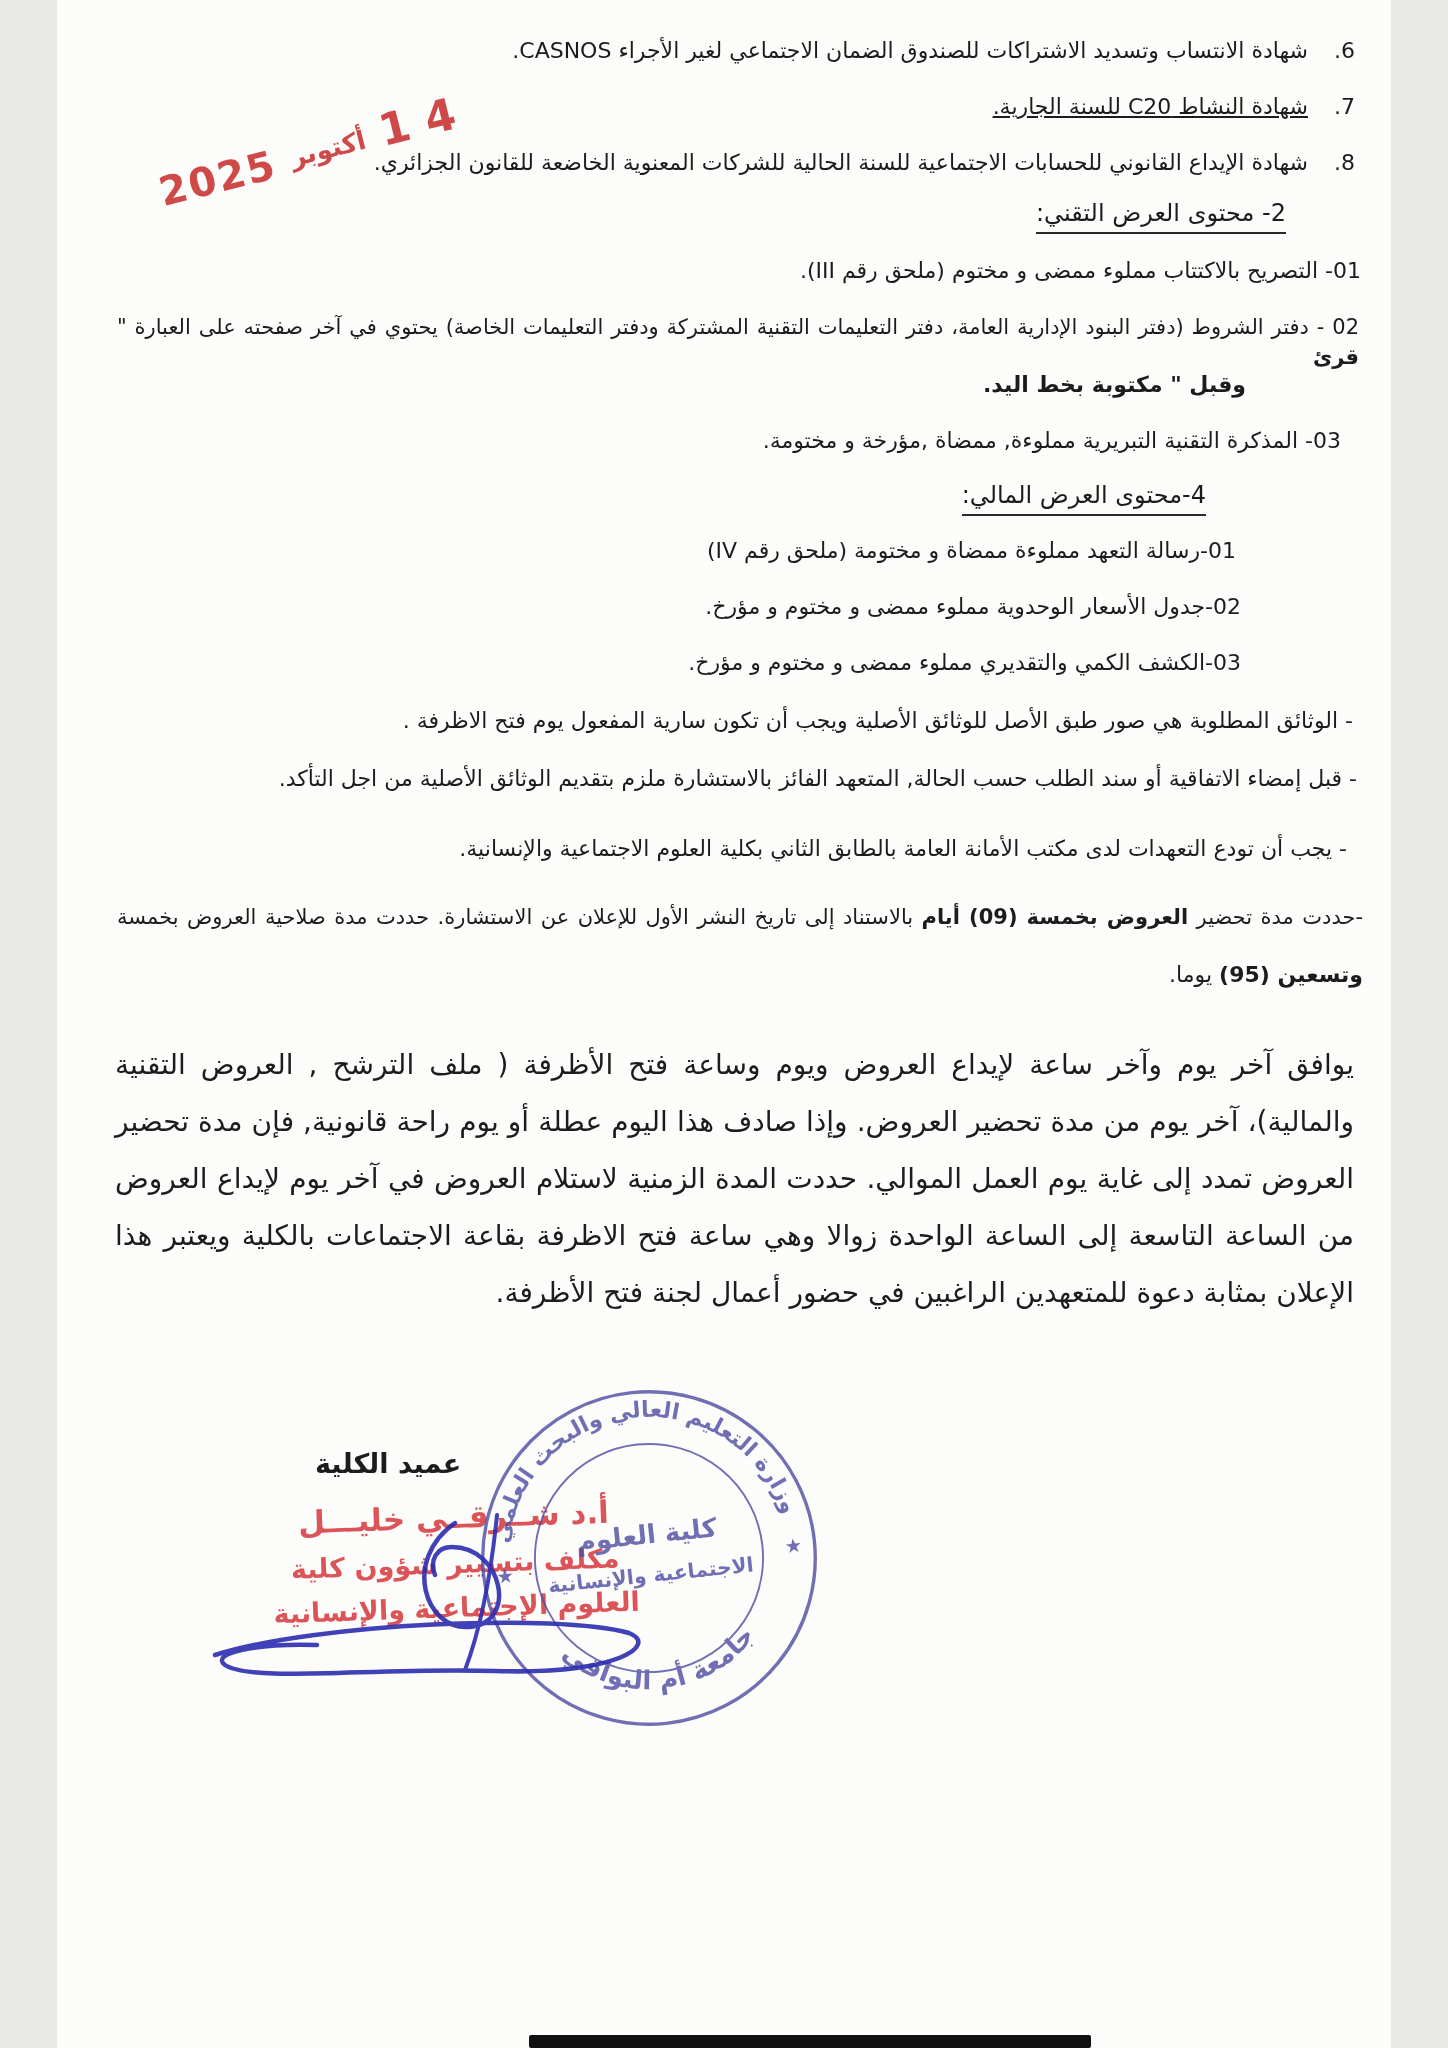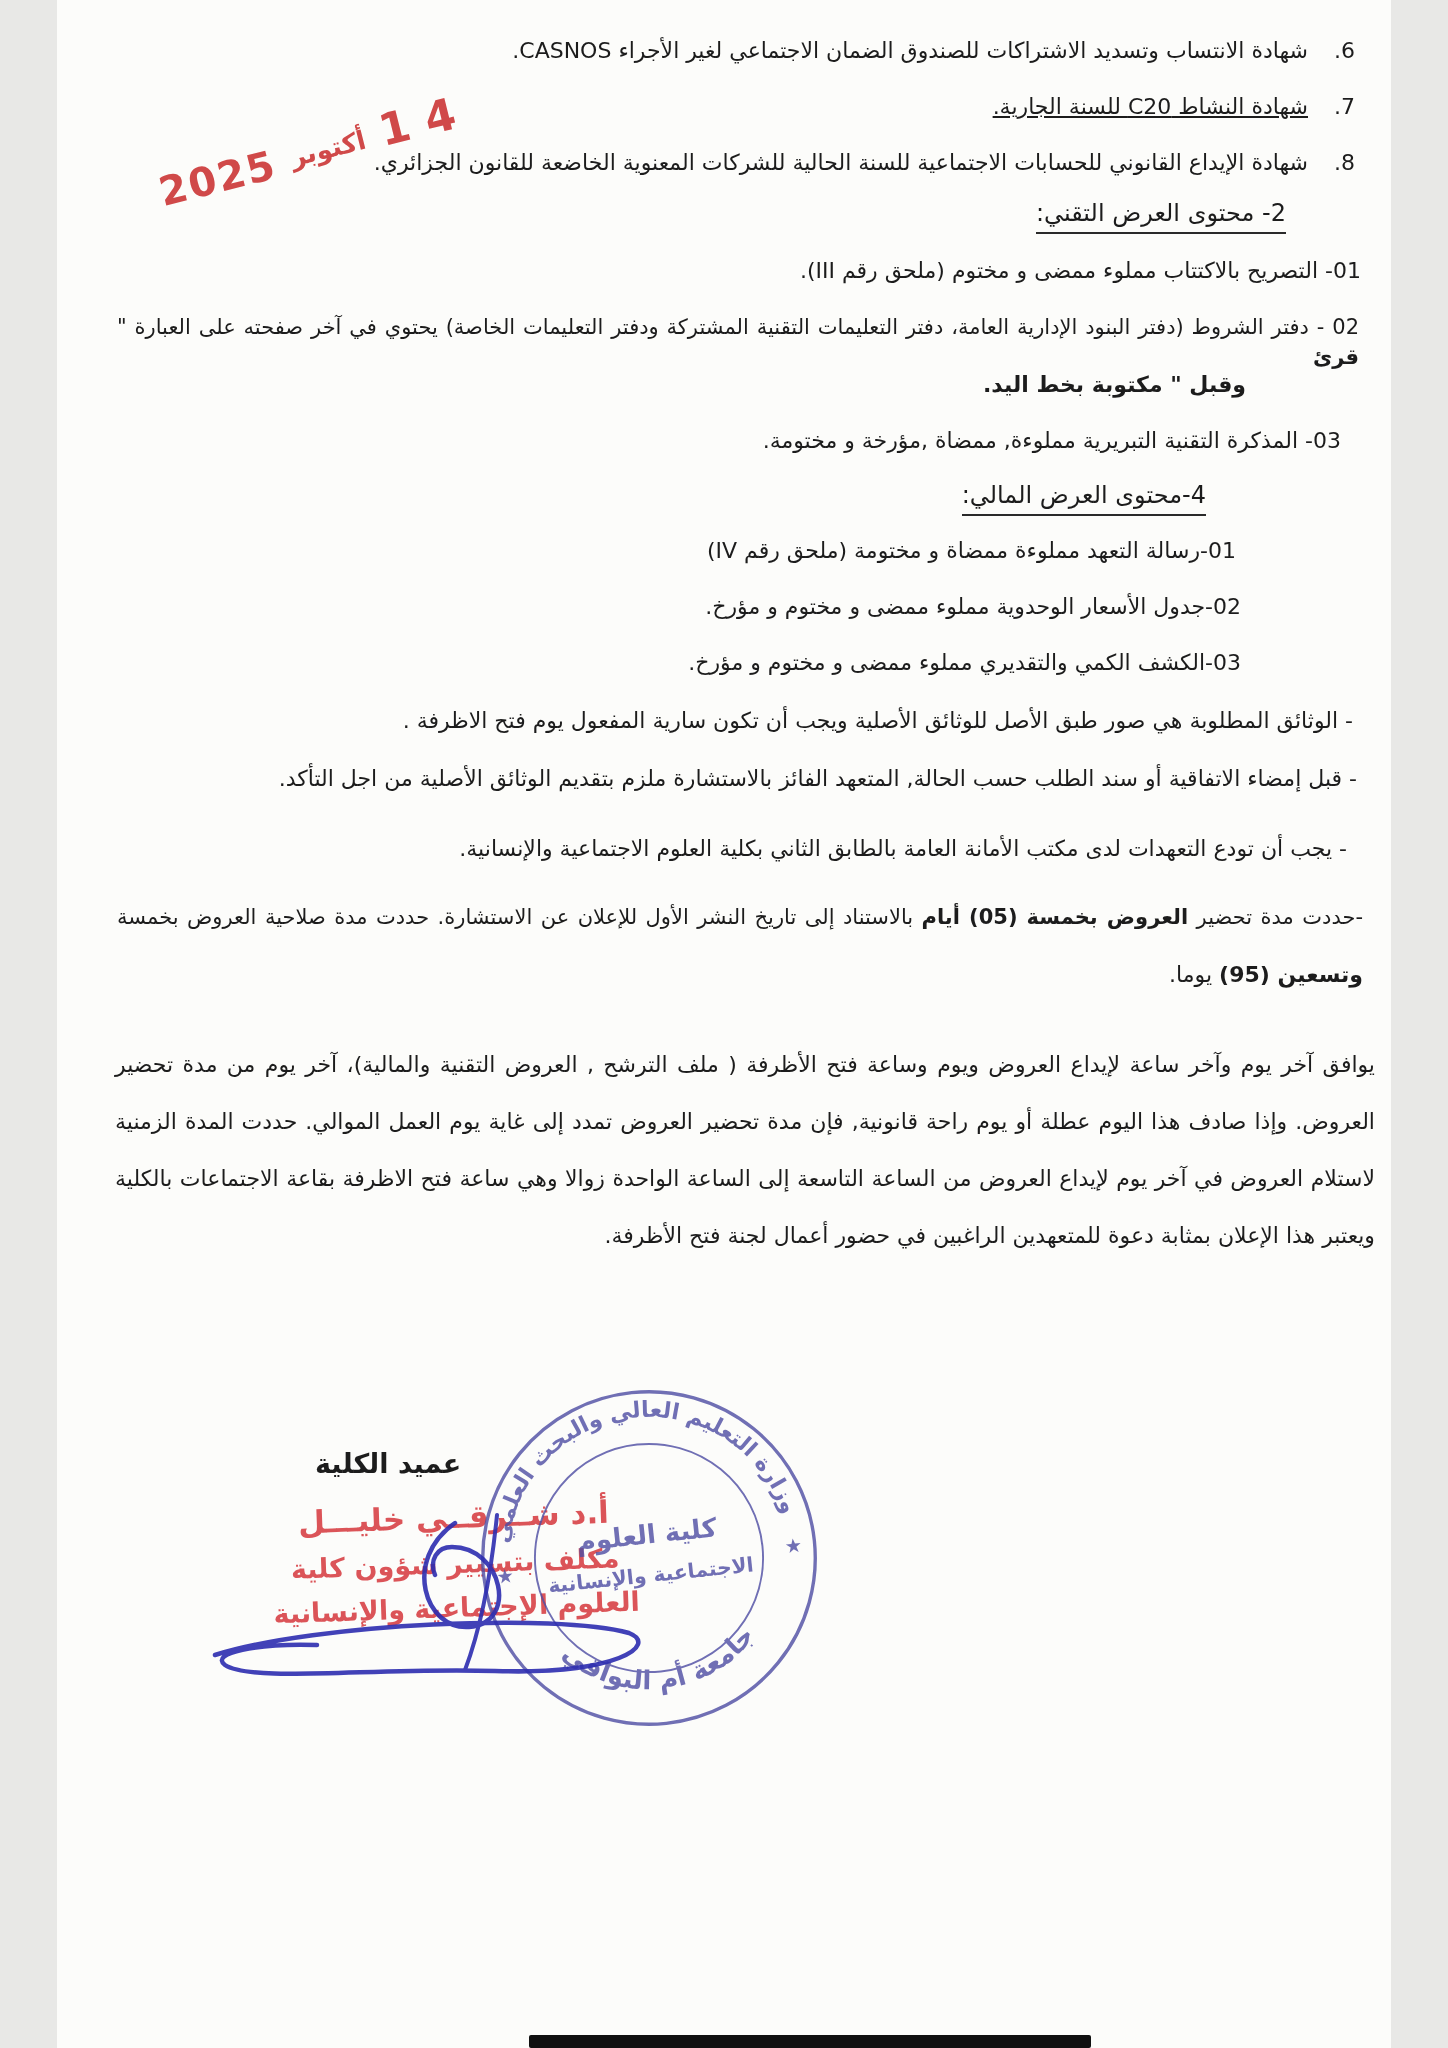--- a/index.html
+++ b/index.html
@@ -32,22 +32,22 @@
     font-weight:normal;
     font-size:24px;
   }
   .heading .hd{
     display:inline-block;
     border-bottom:2px solid #2a2a2a;
     padding-bottom:4px;
   }
   .bigpara{
     position:absolute;
-    right:16px;left:58px;
-    font-size:22px;line-height:57px;
+    right:37px;left:58px;
+    font-size:28px;line-height:57px;
     text-align:justify;
   }
   
   .date-stamp{
     position:absolute;
     right:auto;left:88px;top:118px;
     width:330px;
     display:flex;
     flex-direction:row;  
     align-items:center;
@@ -158,21 +158,21 @@
     <span>- الوثائق المطلوبة هي صور طبق الأصل للوثائق الأصلية ويجب أن تكون سارية المفعول يوم فتح الاظرفة .</span>
   </div>
   <div class="line" style="top:764px;right:34px;">
     <span>- قبل إمضاء الاتفاقية أو سند الطلب حسب الحالة, المتعهد الفائز بالاستشارة ملزم بتقديم الوثائق الأصلية من اجل التأكد.</span>
   </div>
   <div class="line" style="top:834px;right:44px;">
     <span>- يجب أن تودع التعهدات لدى مكتب الأمانة العامة بالطابق الثاني بكلية العلوم الاجتماعية والإنسانية.</span>
   </div>
 
   <div class="line just" style="top:902px;right:28px;">
-    <span>-حددت مدة تحضير </span><span class="b">العروض بخمسة (05) أيام</span><span> بالاستناد إلى تاريخ النشر الأول للإعلان عن الاستشارة. حددت مدة صلاحية العروض بخمسة</span>
+    <span>-حددت مدة تحضير </span><span class="b">العروض بخمسة (09) أيام</span><span> بالاستناد إلى تاريخ النشر الأول للإعلان عن الاستشارة. حددت مدة صلاحية العروض بخمسة</span>
   </div>
   <div class="line" style="top:960px;right:28px;">
     <span class="b">وتسعين (95)</span><span> يوما.</span>
   </div>
 
   <div class="bigpara" style="top:1036px;">
     <span>يوافق آخر يوم وآخر ساعة لإيداع العروض ويوم وساعة فتح الأظرفة ( ملف الترشح , العروض التقنية والمالية)، آخر يوم من مدة تحضير العروض. وإذا صادف هذا اليوم عطلة أو يوم راحة قانونية, فإن مدة تحضير العروض تمدد إلى غاية يوم العمل الموالي. حددت المدة الزمنية لاستلام العروض في آخر يوم لإيداع العروض من الساعة التاسعة إلى الساعة الواحدة زوالا وهي ساعة فتح الاظرفة بقاعة الاجتماعات بالكلية ويعتبر هذا الإعلان بمثابة دعوة للمتعهدين الراغبين في حضور أعمال لجنة فتح الأظرفة.</span>
   </div>
 
   <div class="dean-title">

